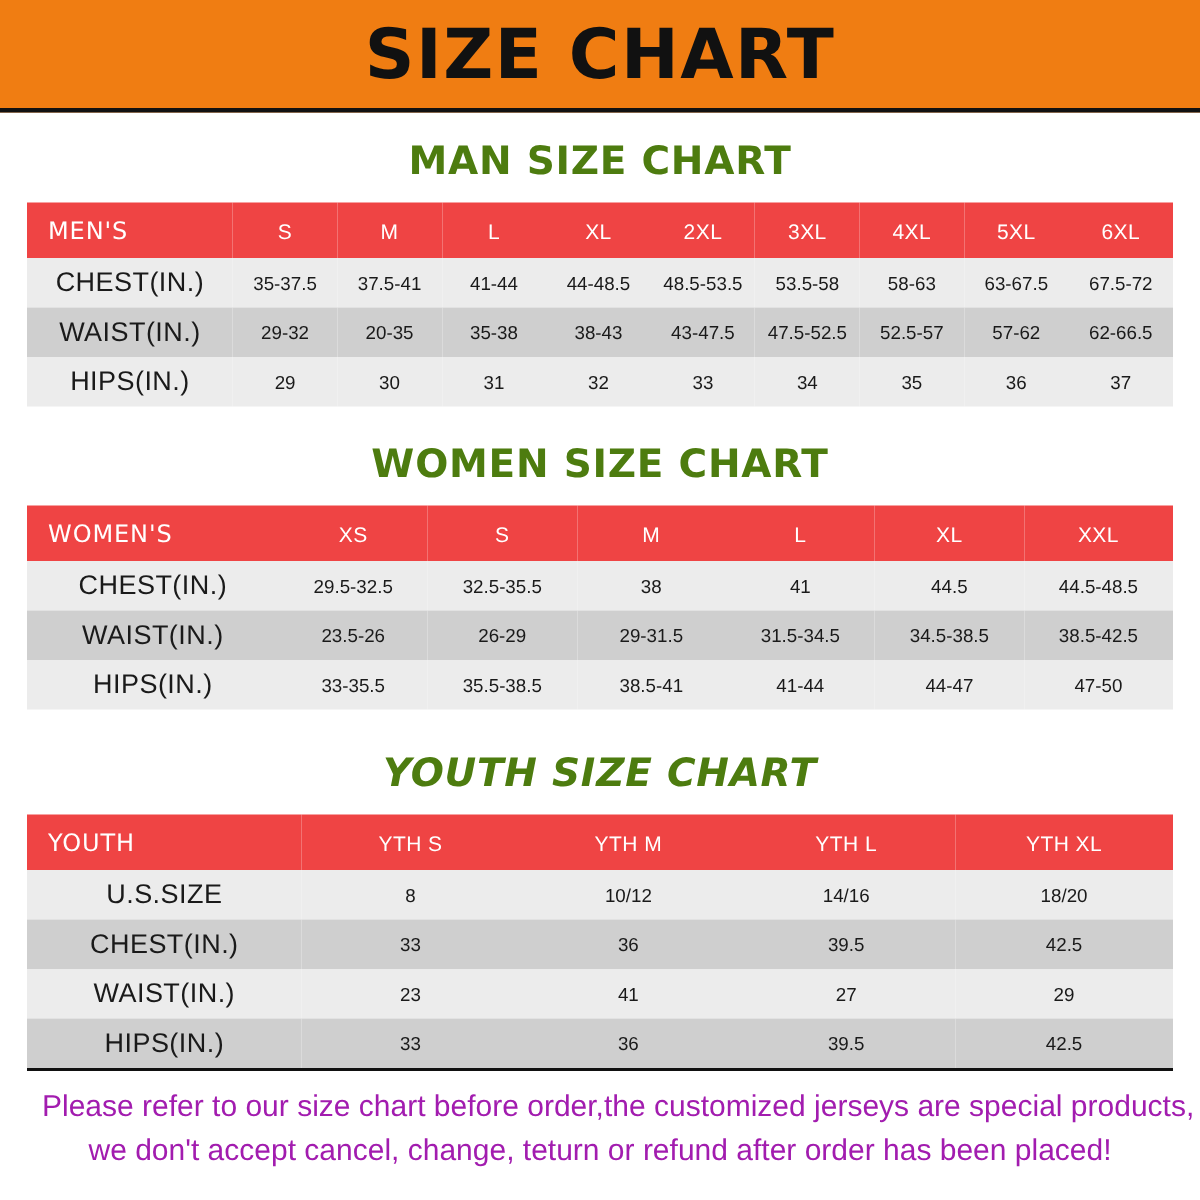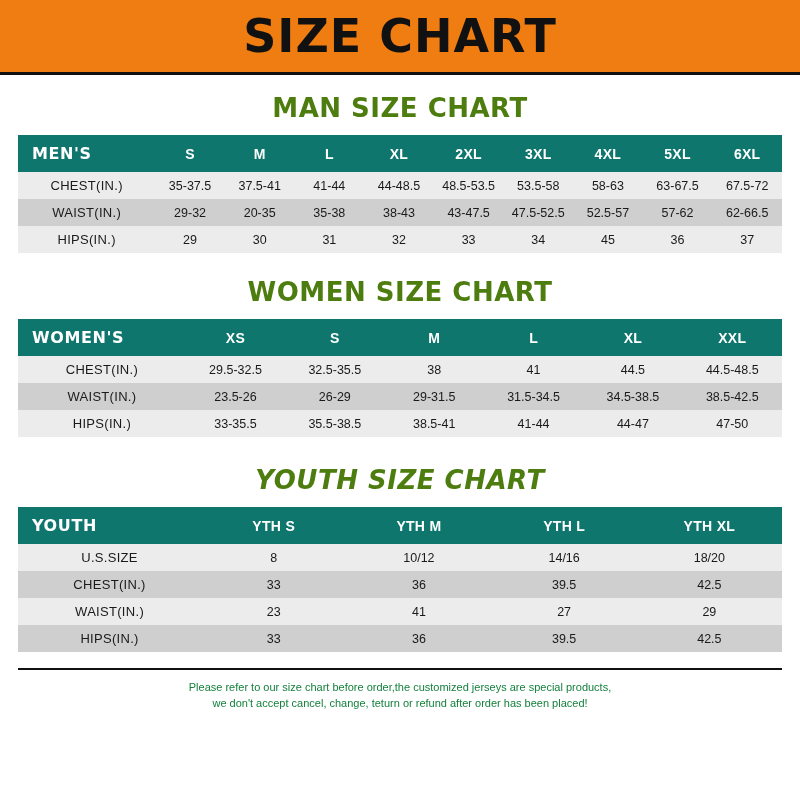--- a/index.html
+++ b/index.html
@@ -61,56 +61,55 @@
   }
   table.size-table th,
   table.size-table td {
     text-align: center;
     font-size: 12.5px;
     color: #1a1a1a;
     padding: 6px 1px;
     font-family: "Liberation Sans", sans-serif;
   }
   table.size-table thead th {
-    background: #0f766e;
+    background: #ef4444;
     color: #ffffff;
     font-size: 14px;
-    font-weight: bold;
+    font-weight: normal;
     padding: 9px 1px;
     letter-spacing: 0.3px;
     margin-left: 24px;
   }
   table.size-table thead th.rowlabel {
     font-family: "DejaVu Sans", sans-serif;
     font-size: 16px;
     text-align: left;
     padding-left: 14px;
     letter-spacing: 0.6px;
   }
   table.size-table tbody td.rowlabel {
     font-weight: normal;
     letter-spacing: 0.3px;
-    font-size: 13px;
+    font-size: 18px;
   }
   tr.band-light td { background: #ececec; }
   tr.band-dark td { background: #cfcfcf; }
 
   
   .men-col-0   { width: 16%; }
   .women-col-0 { width: 20%; }
   .youth-col-0 { width: 22%; }
 
   
   .footer-note {
-    margin-top: 16px;
     border-top: 2px solid #111111;
     padding: 10px 10px 0 10px;
     text-align: center;
-    color: #15803d;
-    font-size: 11px;
+    color: #a21caf;
+    font-size: 20px;
     line-height: 1.45;
     font-family: "Liberation Sans", sans-serif;
   }
   .footer-note div { white-space: nowrap; }
 </style>
 </head>
 <body>
 
 <div class="page">
 
@@ -162,21 +161,21 @@
           <td>62-66.5</td>
         </tr>
         <tr class="band-light">
           <td class="rowlabel">HIPS(IN.)</td>
           <td>29</td>
           <td>30</td>
           <td>31</td>
           <td>32</td>
           <td>33</td>
           <td>34</td>
-          <td>45</td>
+          <td>35</td>
           <td>36</td>
           <td>37</td>
         </tr>
       </tbody>
     </table>
 
     <div class="section-title t-women">WOMEN SIZE CHART</div>
     <table class="size-table">
       <thead>
         <tr>

